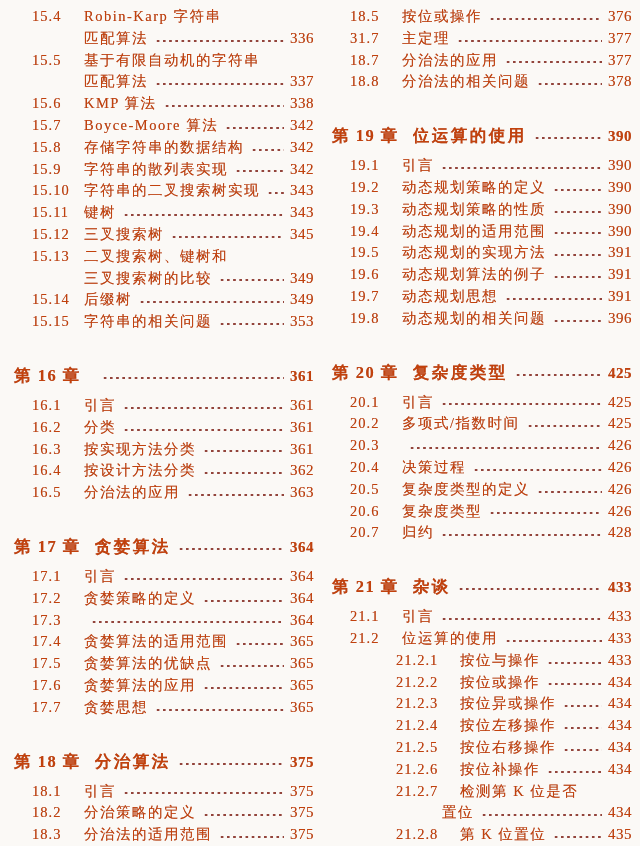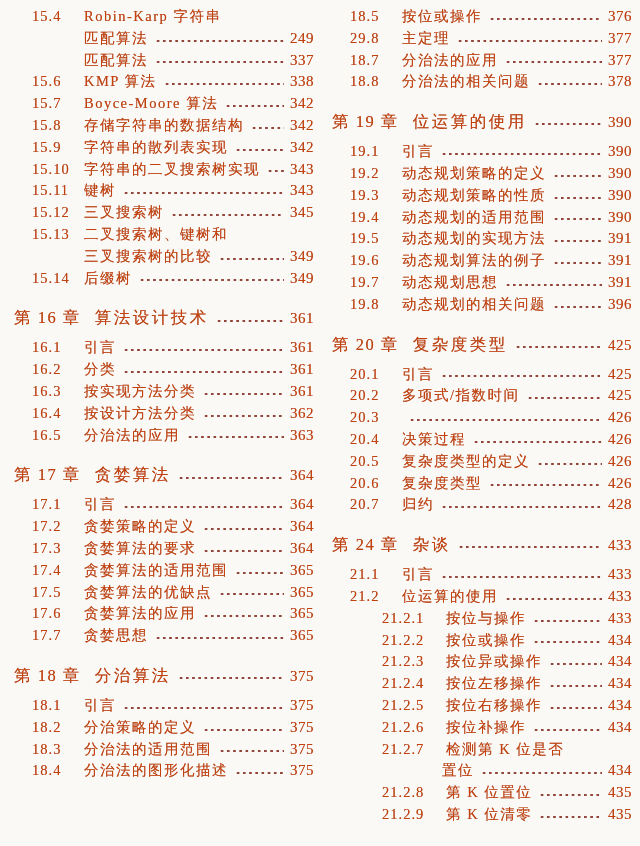--- a/index.html
+++ b/index.html
@@ -23,62 +23,66 @@
     line-height: 21.8px;
     font-size: 14.5px;
     white-space: nowrap;
   }
   .row .num {
     flex: 0 0 auto;
     letter-spacing: 1px;
     margin-right: 12px;
   }
   .section .num { margin-left: 18px; min-width: 40px; }
-  .subsection .num { margin-left: 50px; min-width: 52px; }
+  .subsection .num { margin-left: 64px; min-width: 52px; }
   .row .title { flex: 0 1 auto; letter-spacing: 1.5px; overflow: hidden; }
   .cont.section .title { margin-left: 70px; }
   .cont.subsection .title { margin-left: 110px; }
   .leader {
     flex: 1 1 auto;
     min-width: 10px;
     align-self: stretch;
     margin: 0 6px 0 7px;
     background-image: radial-gradient(circle, rgba(141,58,49,0.95) 1.05px, rgba(0,0,0,0) 1.35px);
     background-size: 6.2px 6.2px;
     background-position: left 63%;
     background-repeat: repeat-x;
   }
   .pageno {
     flex: 0 0 auto;
     font-size: 15px;
     letter-spacing: 0.5px;
   }
   .chapter {
-    font-weight: normal;
+    font-weight: bold;
     font-size: 16.5px;
     line-height: 24px;
-    margin-top: 17px;
+    margin-top: 31px;
     margin-bottom: 7px;
   }
   .chapter .num { margin-left: 0; letter-spacing: 1.5px; margin-right: 14px; }
   .chapter .title { letter-spacing: 2.5px; }
 </style>
 </head>
 <body>
 
 <div class="page">
   <div class="col">
       <div class="row section">
         <span class="num">15.4</span>
         <span class="title">Robin-Karp 字符串</span>
       </div>
       <div class="row section cont">
         <span class="title">匹配算法</span>
         <span class="leader"></span>
-        <span class="pageno">249</span>
+        <span class="pageno">336</span>
+      </div>
+      <div class="row section">
+        <span class="num">15.5</span>
+        <span class="title">基于有限自动机的字符串</span>
       </div>
       <div class="row section cont">
         <span class="title">匹配算法</span>
         <span class="leader"></span>
         <span class="pageno">337</span>
       </div>
       <div class="row section">
         <span class="num">15.6</span>
         <span class="title">KMP 算法</span>
         <span class="leader"></span>
@@ -128,23 +132,28 @@
         <span class="title">三叉搜索树的比较</span>
         <span class="leader"></span>
         <span class="pageno">349</span>
       </div>
       <div class="row section">
         <span class="num">15.14</span>
         <span class="title">后缀树</span>
         <span class="leader"></span>
         <span class="pageno">349</span>
       </div>
+      <div class="row section">
+        <span class="num">15.15</span>
+        <span class="title">字符串的相关问题</span>
+        <span class="leader"></span>
+        <span class="pageno">353</span>
+      </div>
       <div class="row chapter">
         <span class="num">第 16 章</span>
-        <span class="title">算法设计技术</span>
         <span class="leader"></span>
         <span class="pageno">361</span>
       </div>
       <div class="row section">
         <span class="num">16.1</span>
         <span class="title">引言</span>
         <span class="leader"></span>
         <span class="pageno">361</span>
       </div>
       <div class="row section">
@@ -184,21 +193,20 @@
         <span class="pageno">364</span>
       </div>
       <div class="row section">
         <span class="num">17.2</span>
         <span class="title">贪婪策略的定义</span>
         <span class="leader"></span>
         <span class="pageno">364</span>
       </div>
       <div class="row section">
         <span class="num">17.3</span>
-        <span class="title">贪婪算法的要求</span>
         <span class="leader"></span>
         <span class="pageno">364</span>
       </div>
       <div class="row section">
         <span class="num">17.4</span>
         <span class="title">贪婪算法的适用范围</span>
         <span class="leader"></span>
         <span class="pageno">365</span>
       </div>
       <div class="row section">
@@ -251,21 +259,21 @@
       </div>
     </div>
   <div class="col">
       <div class="row section">
         <span class="num">18.5</span>
         <span class="title">按位或操作</span>
         <span class="leader"></span>
         <span class="pageno">376</span>
       </div>
       <div class="row section">
-        <span class="num">29.8</span>
+        <span class="num">31.7</span>
         <span class="title">主定理</span>
         <span class="leader"></span>
         <span class="pageno">377</span>
       </div>
       <div class="row section">
         <span class="num">18.7</span>
         <span class="title">分治法的应用</span>
         <span class="leader"></span>
         <span class="pageno">377</span>
       </div>
@@ -370,21 +378,21 @@
         <span class="leader"></span>
         <span class="pageno">426</span>
       </div>
       <div class="row section">
         <span class="num">20.7</span>
         <span class="title">归约</span>
         <span class="leader"></span>
         <span class="pageno">428</span>
       </div>
       <div class="row chapter">
-        <span class="num">第 24 章</span>
+        <span class="num">第 21 章</span>
         <span class="title">杂谈</span>
         <span class="leader"></span>
         <span class="pageno">433</span>
       </div>
       <div class="row section">
         <span class="num">21.1</span>
         <span class="title">引言</span>
         <span class="leader"></span>
         <span class="pageno">433</span>
       </div>

